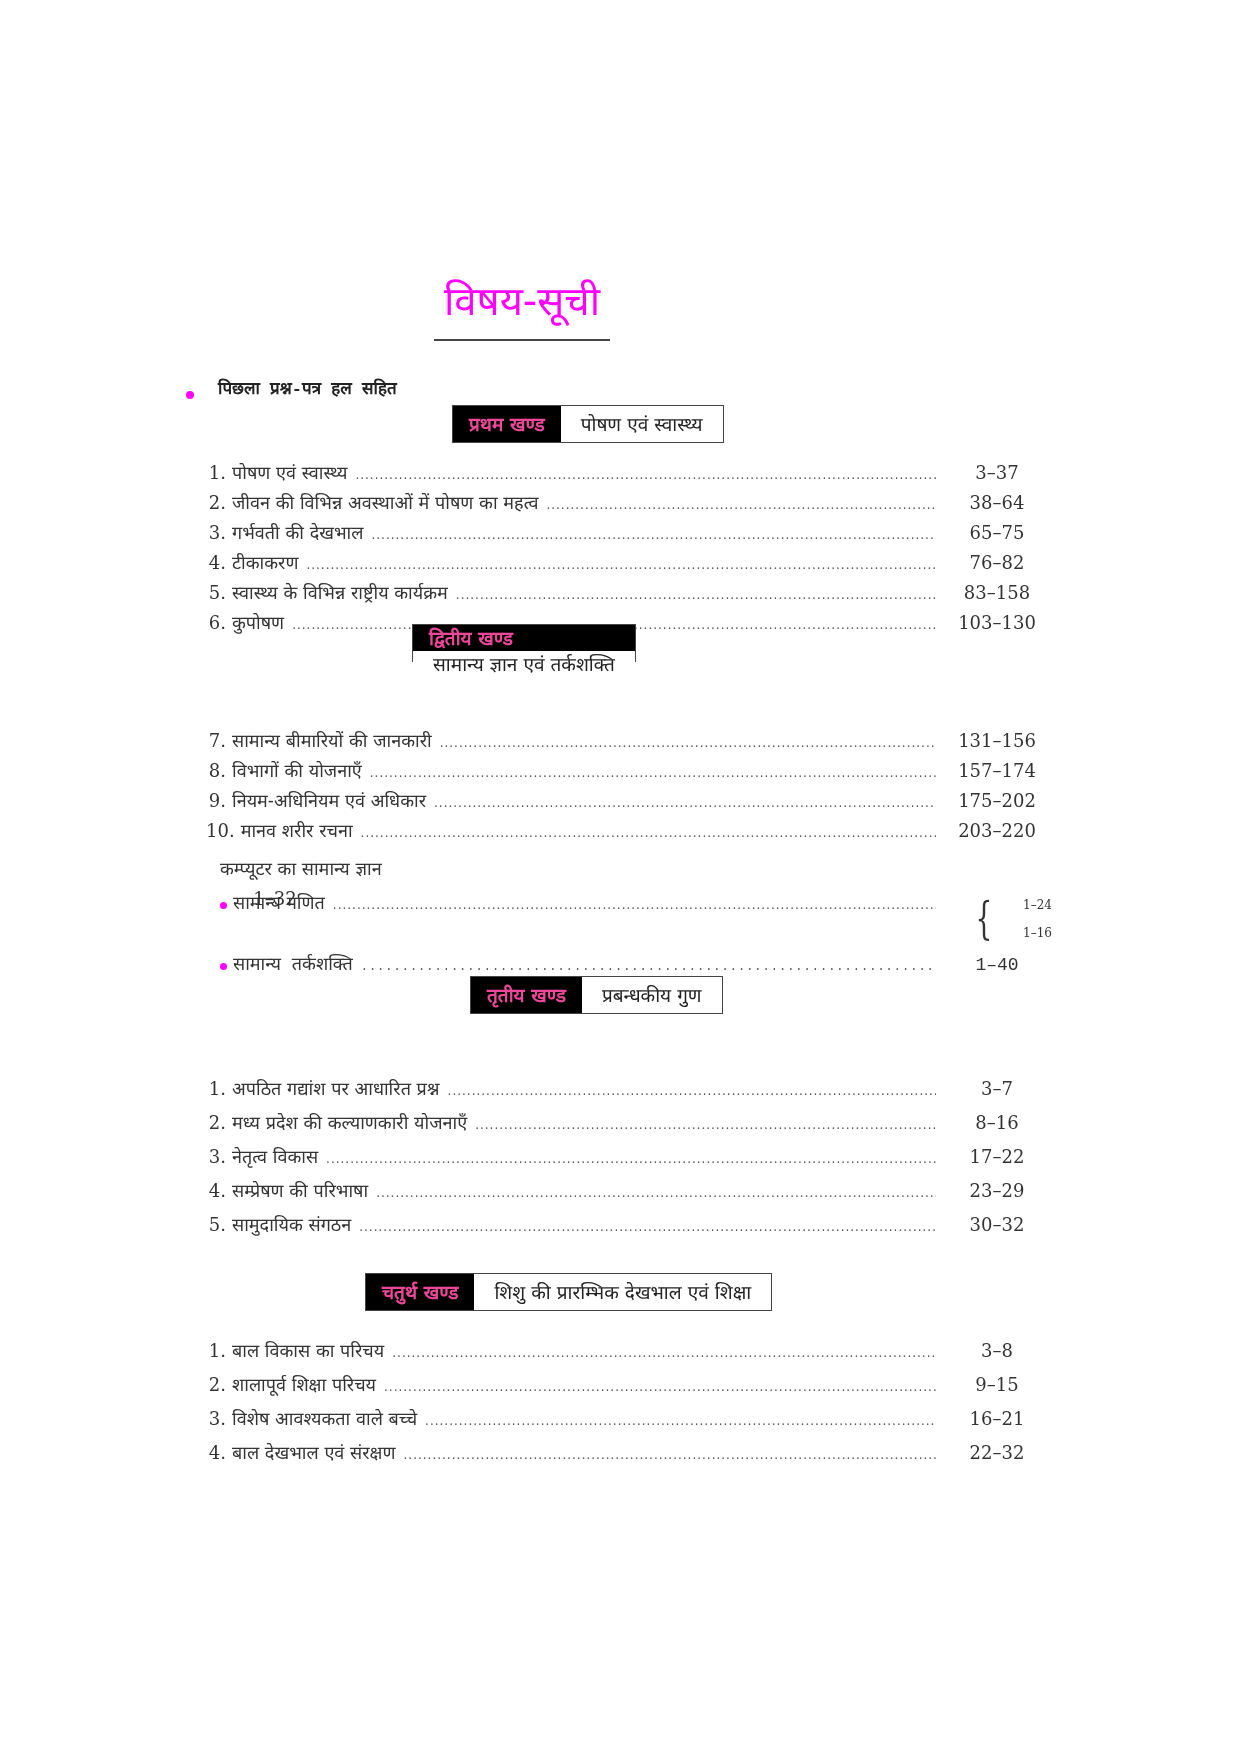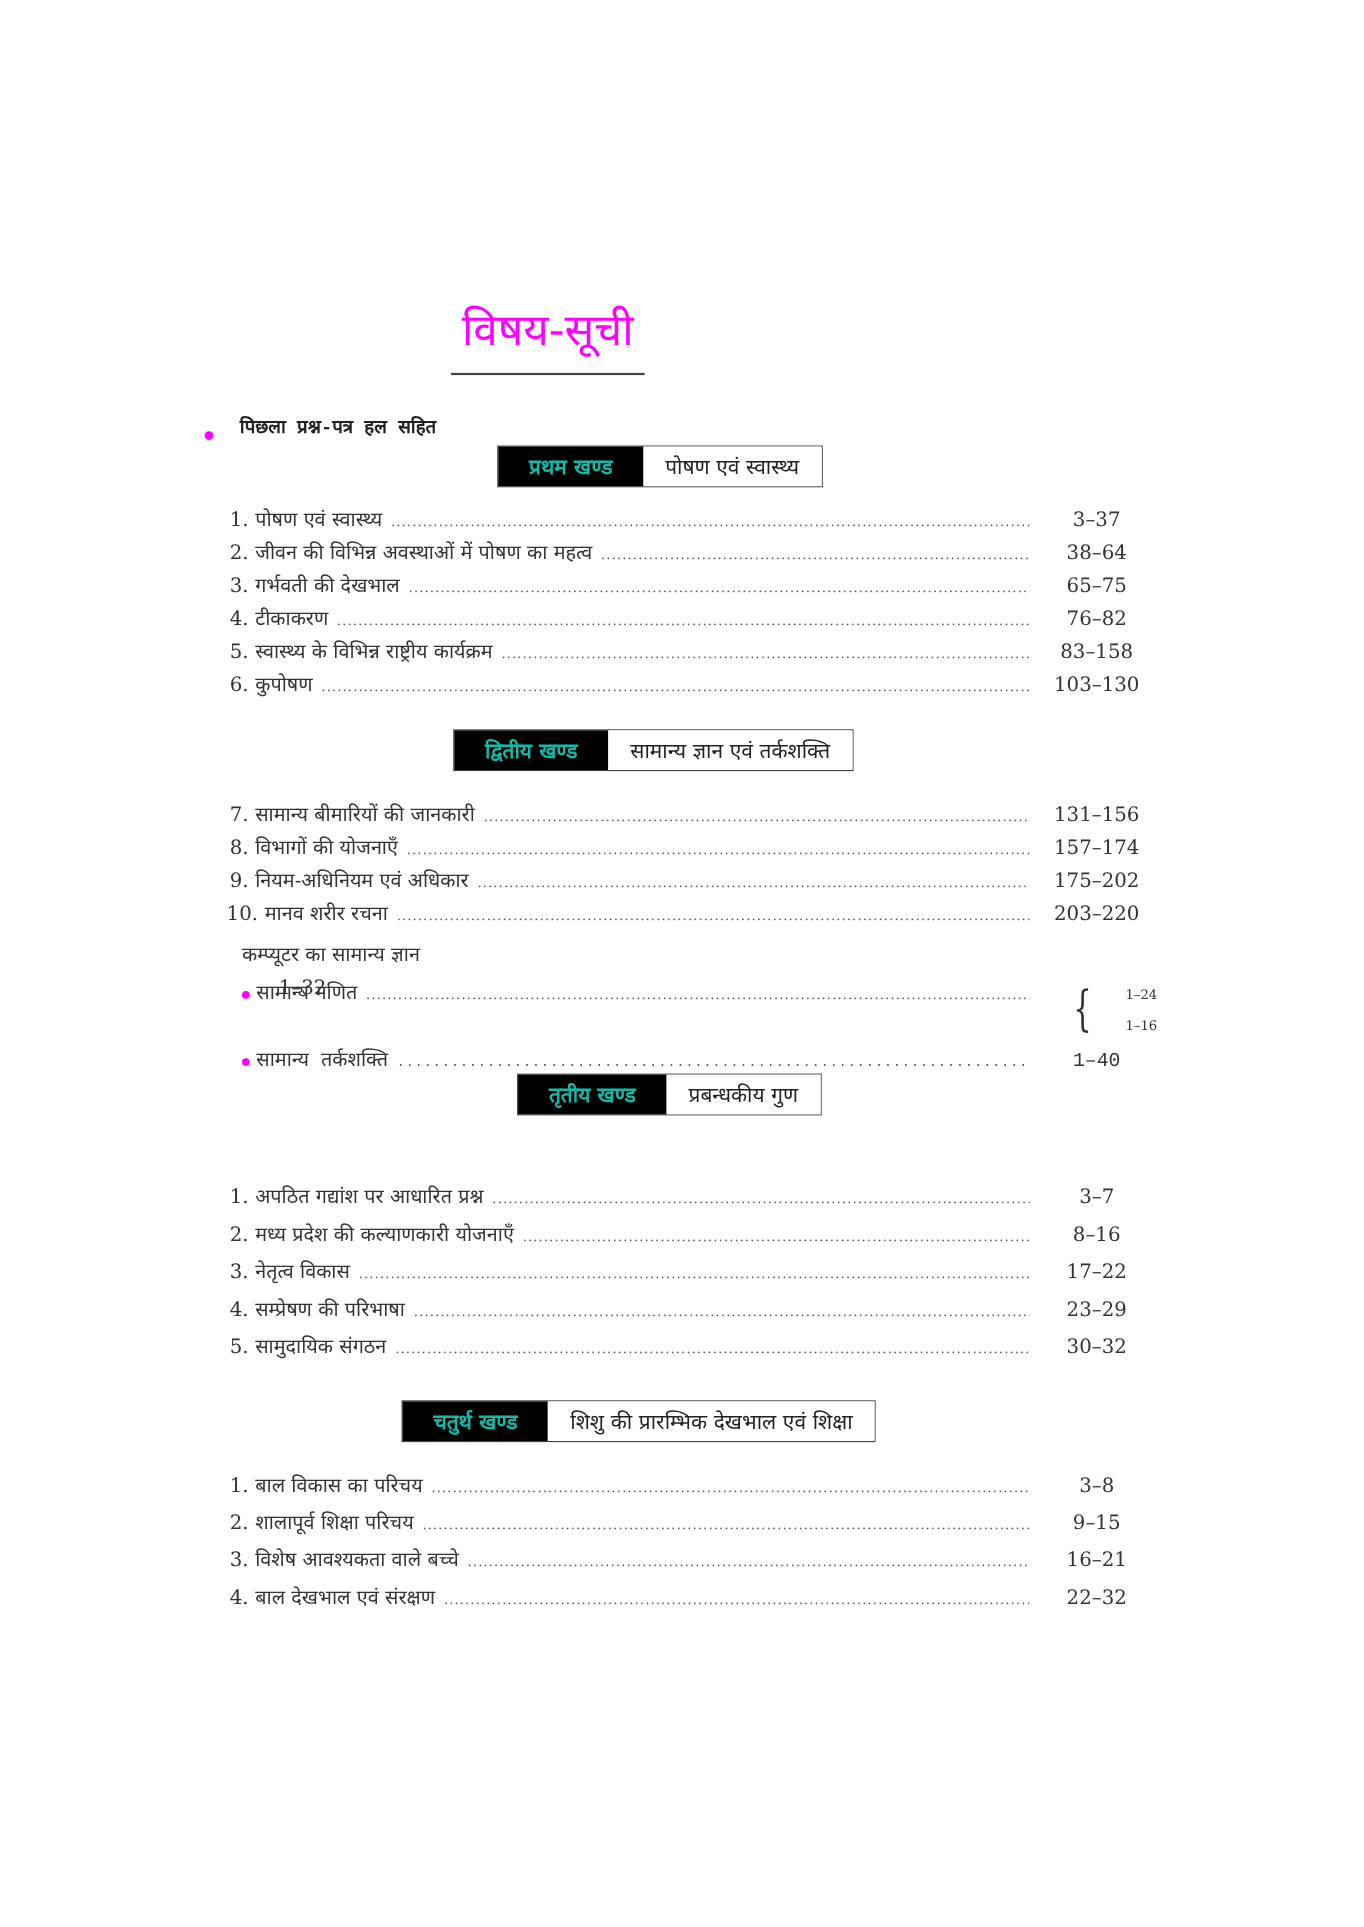--- a/index.html
+++ b/index.html
@@ -14,20 +14,21 @@
       font-family: "DejaVu Serif", "Liberation Serif", serif;
       color: #222;
       overflow: hidden;
     }
     .title-wrap {
       position: absolute;
       left: 0;
       top: 275px;
       width: 988px;
       text-align: center;
+      padding-left: 24px;
     }
     .title {
       display: inline-block;
       color: #ff00ff;
       font-family: "DejaVu Sans", sans-serif;
       font-size: 40px;
       line-height: 52px;
       padding: 0 10px 12px 10px;
       border-bottom: 2px solid #444;
       margin-left: 8px;
@@ -55,22 +56,22 @@
       position: absolute;
       display: flex;
       border: 1.5px solid #444;
       height: 36px;
       font-family: "DejaVu Sans", sans-serif;
       font-size: 19px;
       font-weight: bold;
     }
     .section-box .label {
       background: #000;
-      color: #14b8a6;
-      padding: 0 28px;
+      color: #ec4899;
+      padding: 0 16px;
       display: flex;
       align-items: center;
     }
     .section-box .name {
       background: #fff;
       color: #222;
       padding: 0 20px;
       display: flex;
       align-items: center;
       font-weight: normal;
@@ -192,21 +193,21 @@
       <span class="pages">83–158</span>
     </div>
   <div class="toc-row">
       <span class="num">6.</span>
       <span class="text">कुपोषण</span>
       <span class="leader"></span>
       <span class="pages">103–130</span>
     </div>
 </div>
 
-<div class="section-box" style="left:412px; top:663px;">
+<div class="section-box" style="left:412px; top:624px;flex-direction:column;">
   <span class="label">द्वितीय खण्ड</span>
   <span class="name">सामान्य ज्ञान एवं तर्कशक्ति</span>
 </div>
 <div class="toc-list" style="top:726px;">
   <div class="toc-row">
       <span class="num">7.</span>
       <span class="text">सामान्य बीमारियों की जानकारी</span>
       <span class="leader"></span>
       <span class="pages">131–156</span>
     </div>

